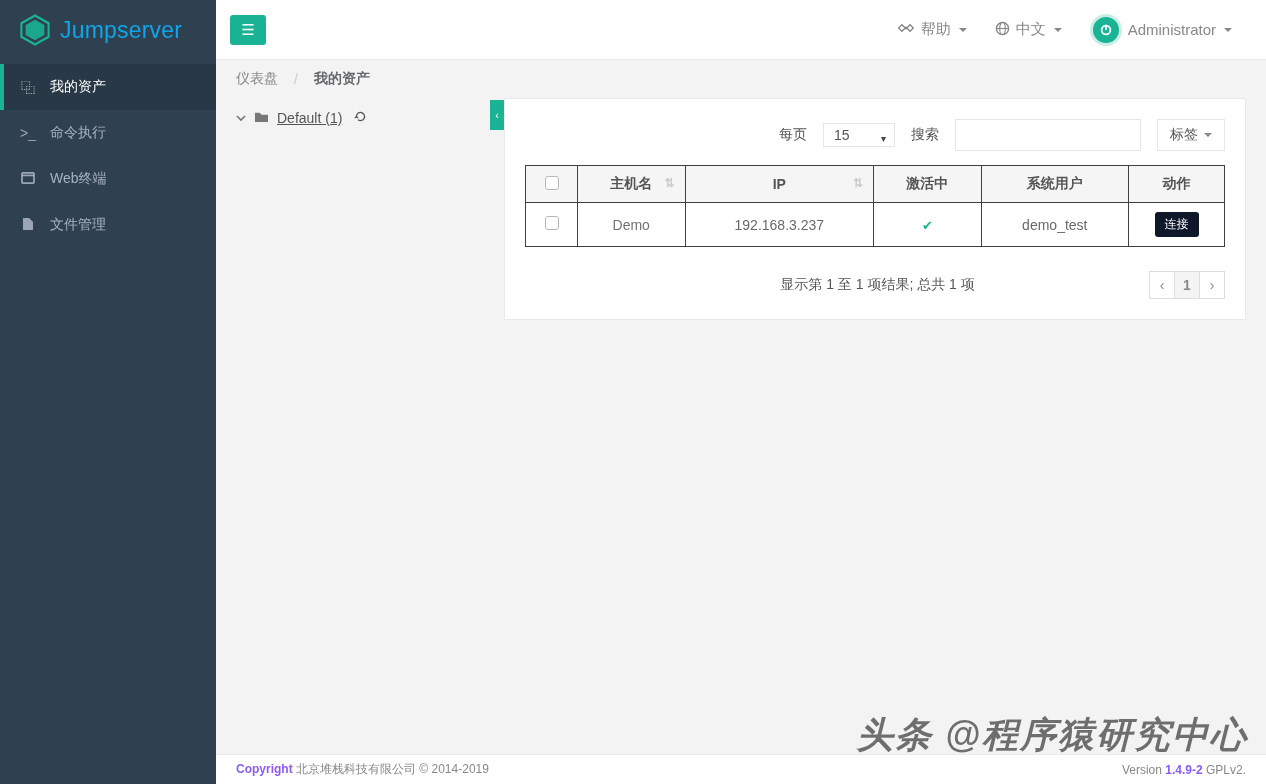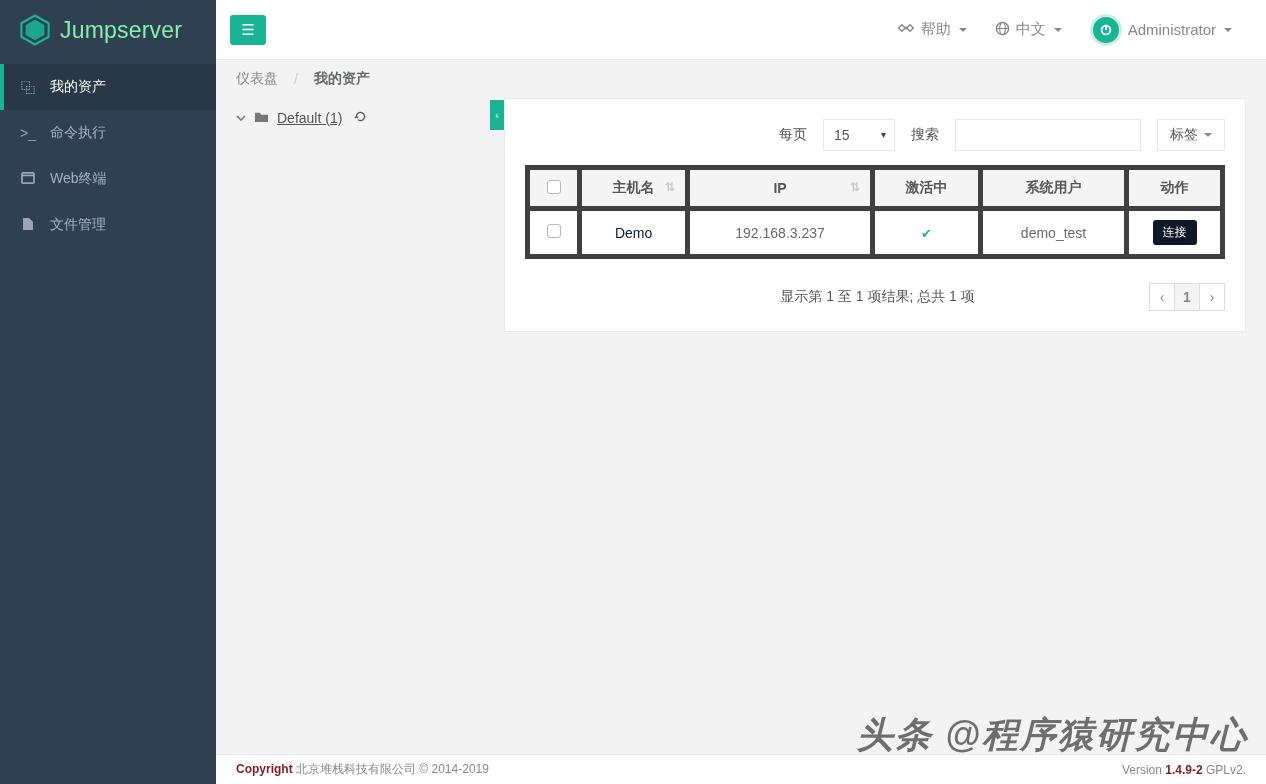--- a/index.html
+++ b/index.html
@@ -23,21 +23,21 @@
   }
   .brand {
     height: 60px;
     display: flex;
     align-items: center;
     padding-left: 18px;
     gap: 8px;
   }
   .brand svg { flex-shrink: 0; }
   .brand-text {
-    color: #86efac;
+    color: #0ea5e9;
     font-size: 23px;
     font-weight: 400;
     letter-spacing: 0.2px;
   }
   .nav-list { list-style: none; margin-top: 4px;}
   .nav-item {
     padding: 14px 20px;
     display: flex;
     align-items: center;
     gap: 14px;
@@ -146,21 +146,21 @@
     display:flex;
     justify-content:flex-end;
     align-items:center;
     gap:16px;
     font-size:14px;
     color:#555;
   }
   .select {
     position:relative;
     border:1px solid #e5e6e7;
-    height:32px;width:72px;
+    height:24px;width:72px;
     display:flex;align-items:center;
     padding:0 10px;
     background:#fff;
     cursor:pointer;
   }
   .select .sel-caret{
     position:absolute;right:8px;top:9px;font-size:10px;color:#444;
   }
   .input {
     border:1px solid #e5e6e7;height:32px;width:186px;padding:0 8px;
@@ -169,36 +169,36 @@
   .btn-default {
     border:1px solid #e5e6e7;background:#fff;height:32px;
     padding:0 12px;display:flex;align-items:center;gap:4px;
     font-size:14px;color:#555;cursor:pointer;
   }
   table.asset {
     width:100%;border-collapse:collapse;margin-top:14px;
     font-size:14px;
   }
   table.asset th, table.asset td {
-    border:5px solid #404040;
+    border:1px solid #404040;
     padding:9px 10px;
     text-align:center;
   }
   table.asset th {
     background:#f5f5f6;font-weight:700;color:#555;
     position:relative;
   }
   .sort-icon {
     position:absolute;right:10px;top:10px;color:#ccc;font-size:12px;
   }
   .checkbox {
     width:14px;height:14px;border:1px solid #b8b8b8;border-radius:3px;
     display:inline-block;background:#fff;
   }
-  .link { color:#0f172a;cursor:pointer; }
+  .link { color:#737373;cursor:pointer; }
   .check-true { color:#1ab394;font-size:13px; }
   .btn-connect {
     background:#0f172a;color:#fff;border:none;border-radius:3px;
     padding:4px 10px;font-size:12px;cursor:pointer;
   }
   .table-footer {
     display:flex;align-items:center;justify-content:space-between;
     margin-top:24px;font-size:14px;color:#555;
   }
   .table-footer .info { flex:1;text-align:center; }
@@ -209,21 +209,21 @@
     margin-left:-1px;font-size:14px;color:#888;cursor:pointer;
     background:#fff;
   }
   .pagination .pg.active { background:#f4f4f4;color:#888;font-weight:600;}
   .footer {
     position:absolute;left:216px;right:0;bottom:0;height:30px;
     background:#fff;border-top:1px solid #e7eaec;
     display:flex;align-items:center;justify-content:space-between;
     padding:0 20px;font-size:12px;color:#888;
   }
-  .footer strong{color:#7f1d1d;}
+  .footer strong{color:#8b5cf6;}
   .watermark {
     position:absolute;right:18px;bottom:24px;
     font-size:36px;font-weight:600;color:rgba(0,0,0,.55);
     font-style:italic;letter-spacing:2px;
     pointer-events:none;
   }
 </style>
 </head>
 <body>
 

